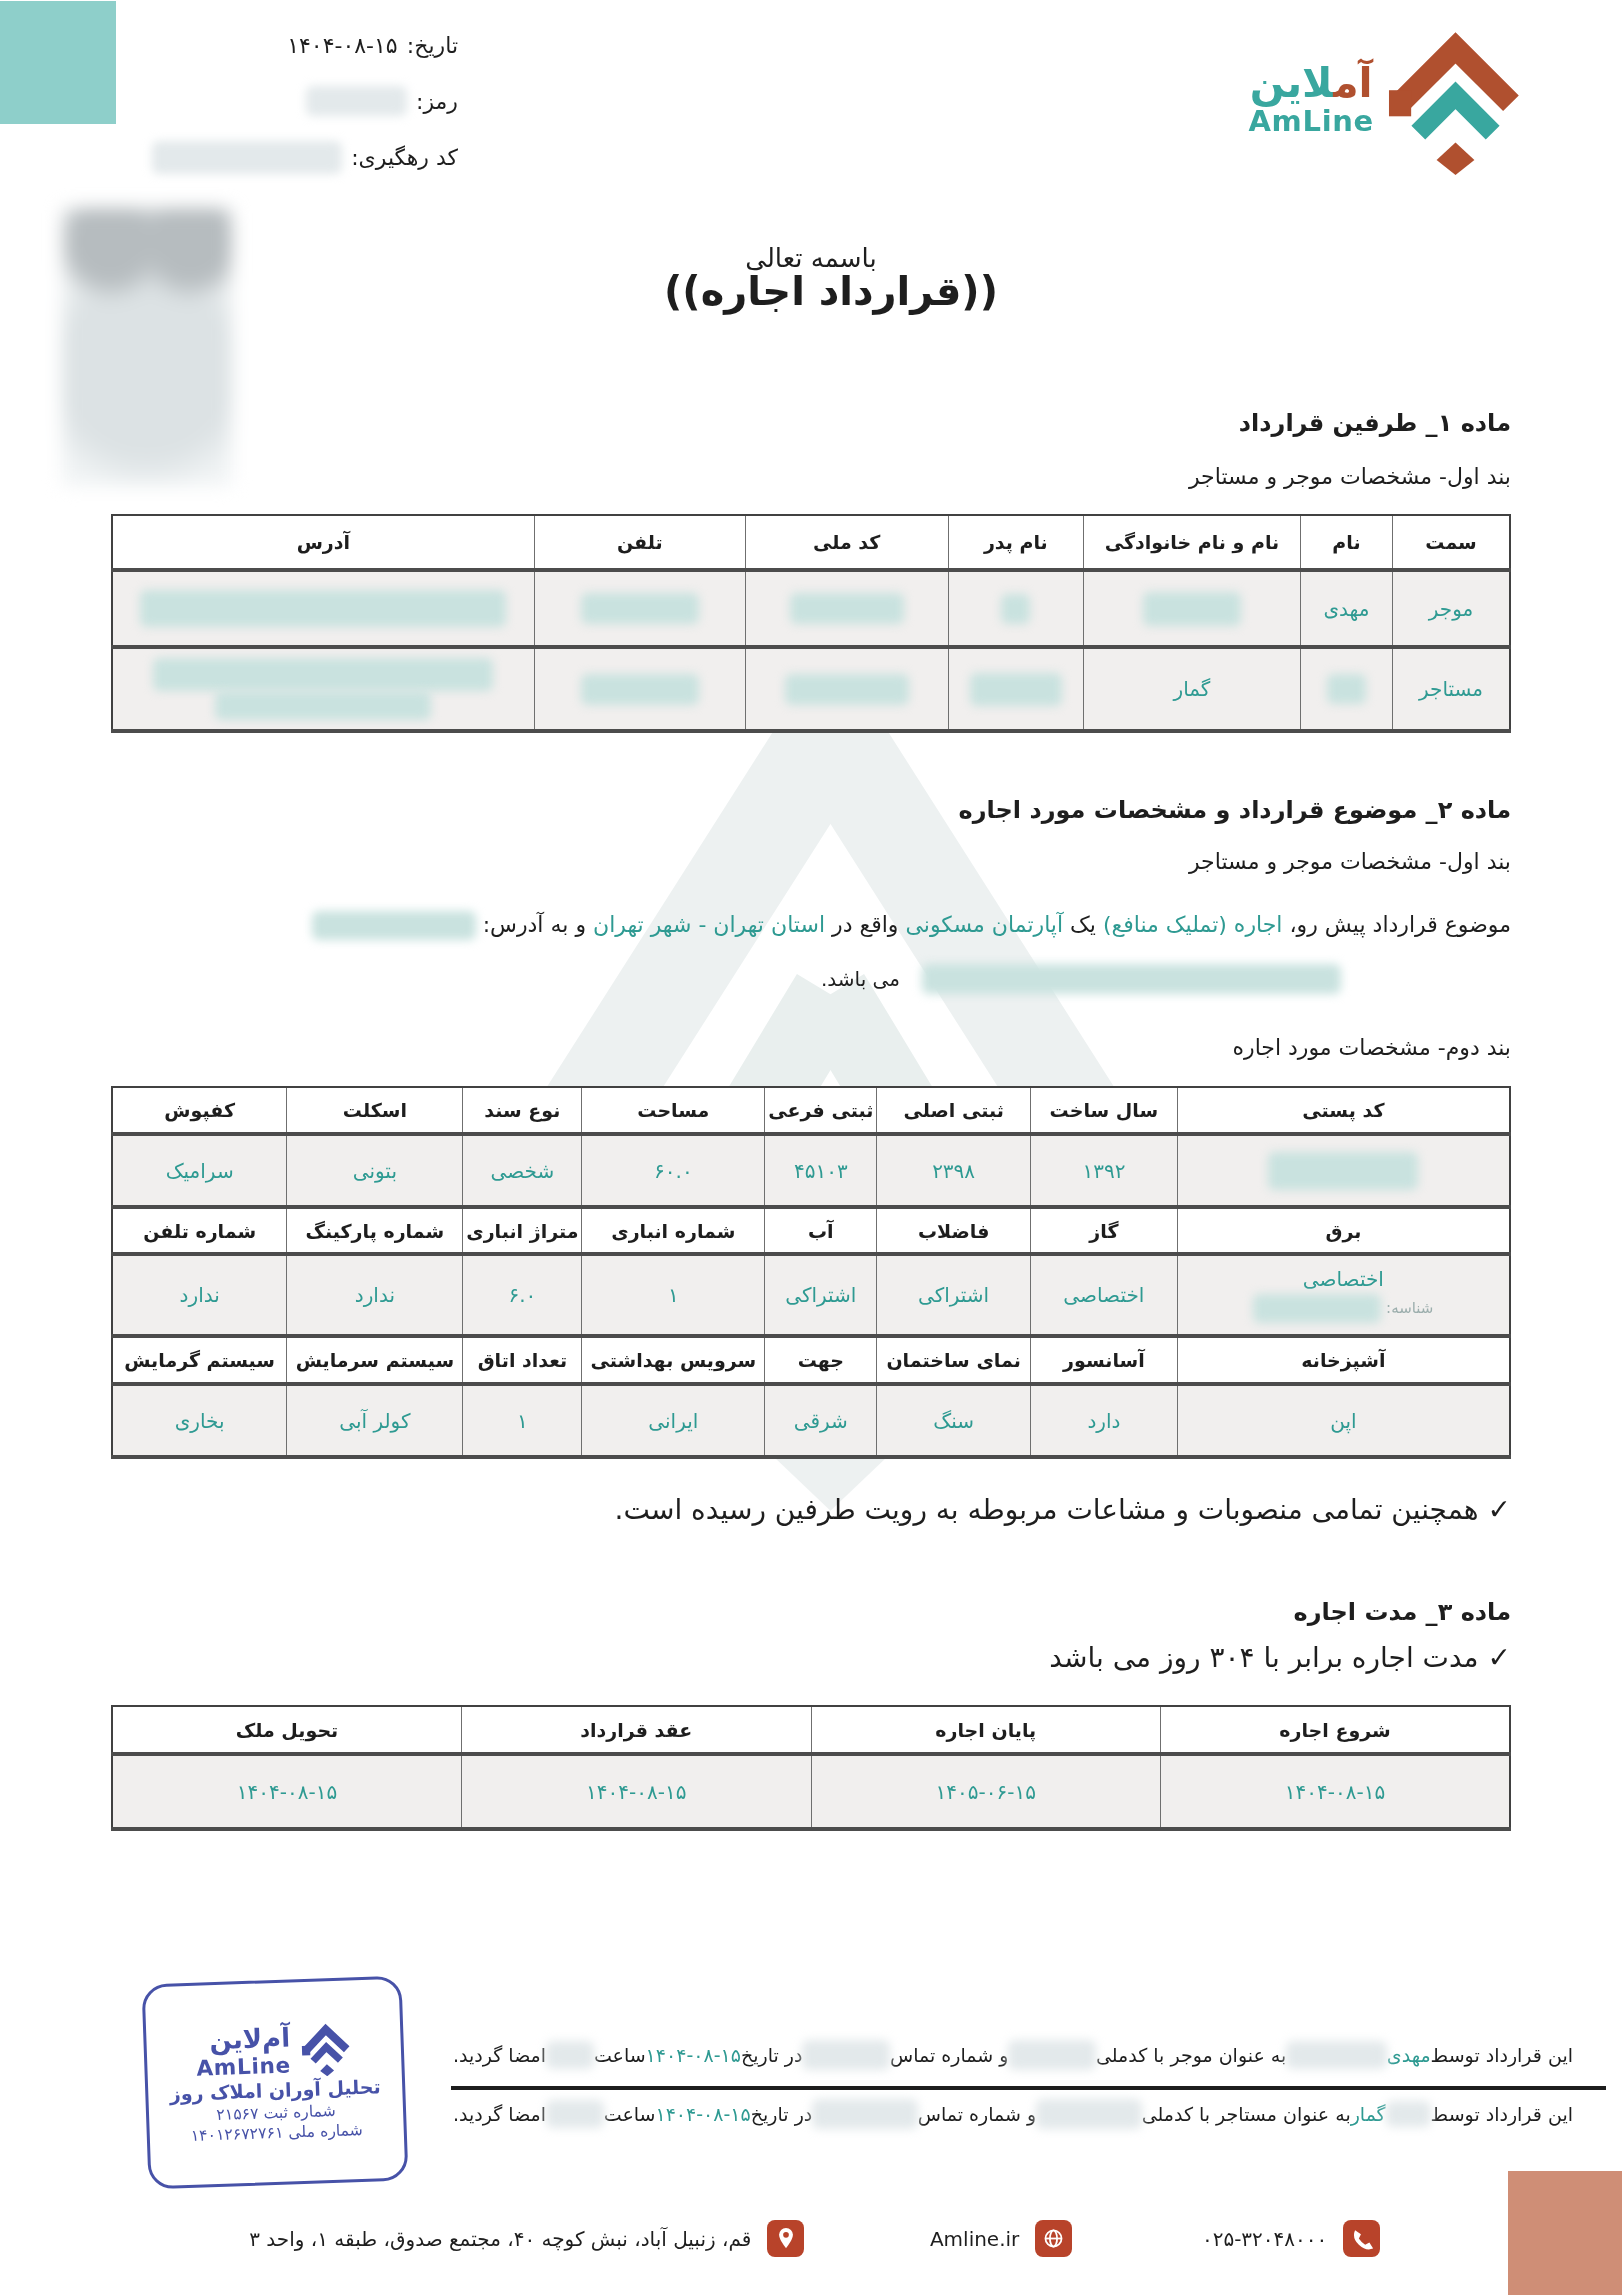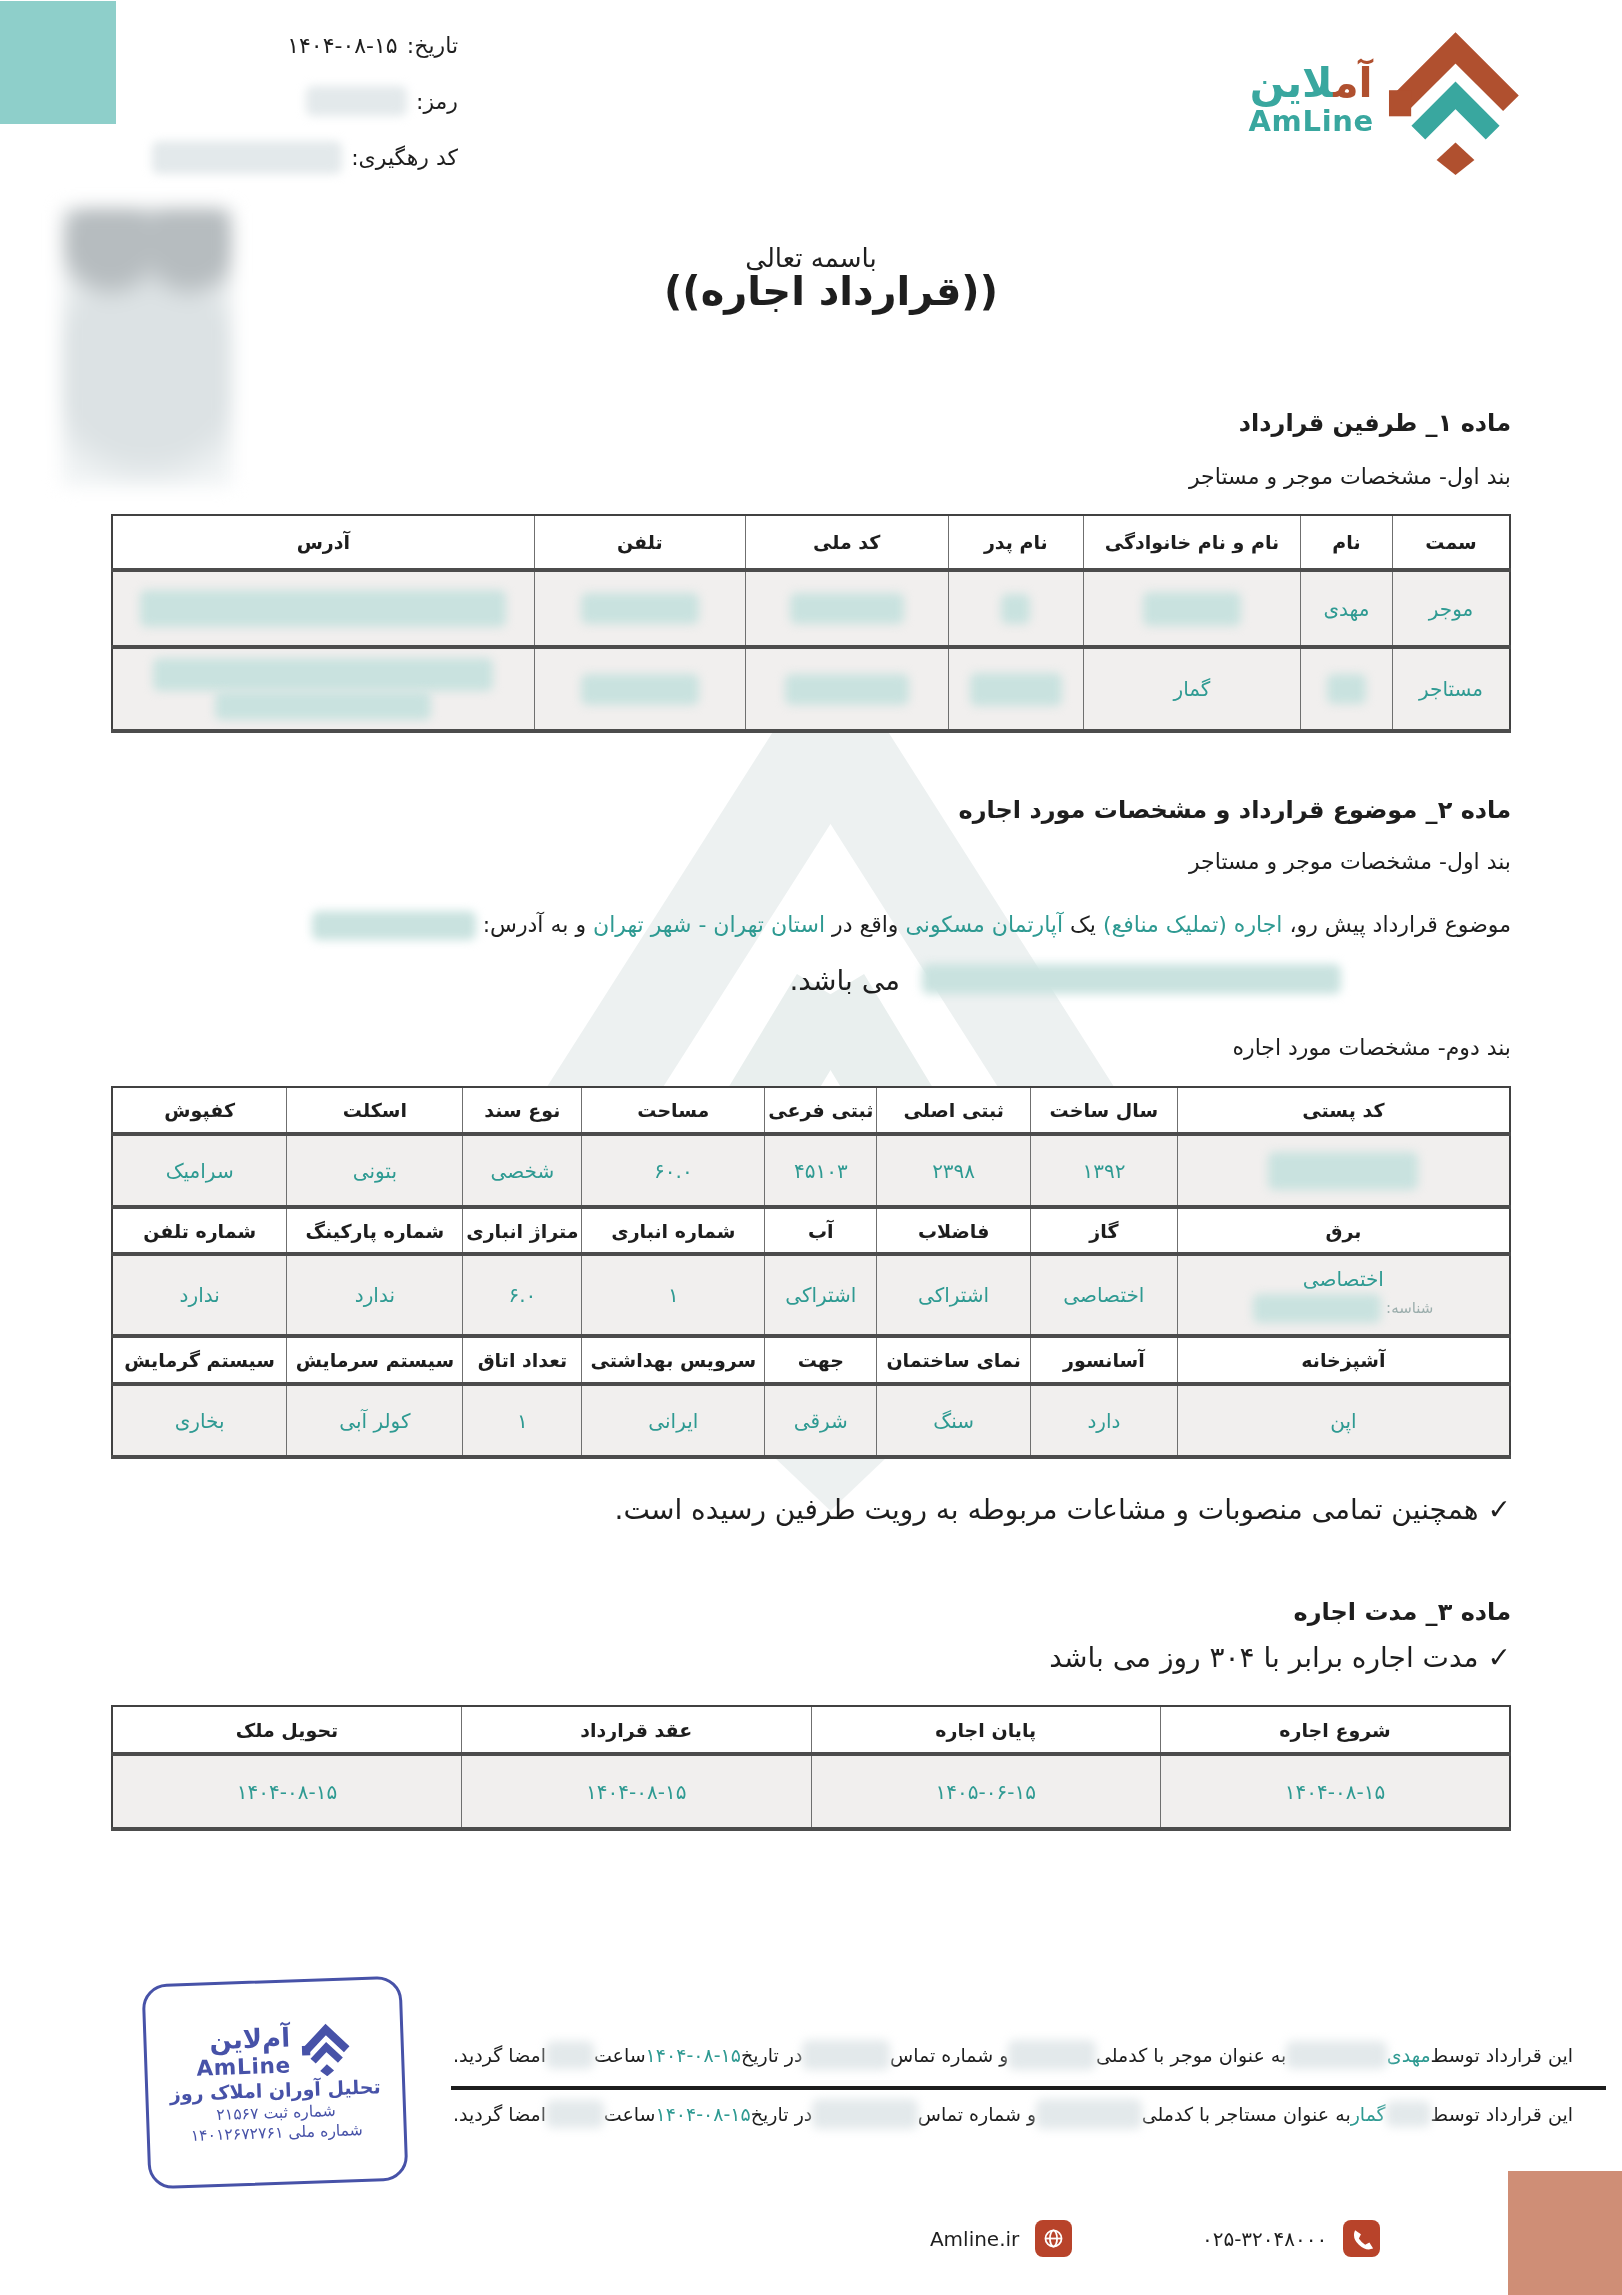--- a/index.html
+++ b/index.html
@@ -45,21 +45,21 @@
   table.doc{border-collapse:collapse;table-layout:fixed;width:1400px;border:2px solid #414141;background:#ffffff;}
   table.doc td{border:1.3px solid #6f6f6f;border-bottom:4.6px solid #4c4c4c;text-align:center;vertical-align:middle;padding:2.6px;}
   td.hcell{font-weight:bold;font-size:19px;background:#ffffff;}
   td.dcell{font-size:20px;color:#2e9a92;background:#f1efee;}
   .t1{left:111px;top:514px;}
   .t2{left:111px;top:1086px;}
   .t3{left:111px;top:1705px;}
   .idline{font-size:15px;color:#9caead;margin-top:3.9px;}
   .check-line{right:111px;font-size:28px;}
   .para1{right:111px;left:98px;top:911px;font-size:22px;white-space:nowrap;}
-  .para2{right:281px;top:964px;font-size:28px;display:flex;gap:22px;}
+  .para2{right:281px;top:964px;font-size:20px;display:flex;align-items:center;gap:22px;}
   
   .stamp{
     left:145px;top:1980px;width:260px;height:205px;border:3.3px solid #4752a8;border-radius:25px;
     transform:rotate(-2deg);color:#4752a8;display:flex;flex-direction:column;align-items:center;
     justify-content:center;gap:1.3px;box-sizing:border-box;
   }
   .stamp-row{display:flex;align-items:center;gap:10.5px;}
   .stamp-fa{font-size:26px;font-weight:bold;}
   .stamp-en{font-size:21.6px;font-weight:bold;letter-spacing:0.7px;}
   .stamp-sub{font-size:19px;font-weight:bold;}
@@ -368,15 +368,24 @@
   <div class="abs contact c-web z1">
     <div class="cicon">
       <svg width="25" height="25" viewBox="0 0 56 56">
         <circle cx="28" cy="28" r="18" fill="none" stroke="#ffffff" stroke-width="4"></circle>
         <ellipse cx="28" cy="28" rx="8" ry="18" fill="none" stroke="#ffffff" stroke-width="4"></ellipse>
         <line x1="10" y1="28" x2="46" y2="28" stroke="#ffffff" stroke-width="4"></line>
       </svg>
     </div>
     <span dir="ltr">Amline.ir</span>
   </div>
+  <div class="abs contact c-pin z1">
+    <div class="cicon">
+      <svg width="22" height="25" viewBox="0 0 54 60">
+        <path d="M27 4 a17 17 0 0 1 17 17 c0 12 -17 33 -17 33 s-17 -21 -17 -33 a17 17 0 0 1 17 -17 z" fill="#ffffff"></path>
+        <circle cx="27" cy="21" r="7" fill="#b8432a"></circle>
+      </svg>
+    </div>
+    <span>قم، زنبیل آباد، نبش کوچه ۴۰، مجتمع صدوق، طبقه ۱، واحد ۳</span>
+  </div>
 
 </div>
 
 
 </body></html>

